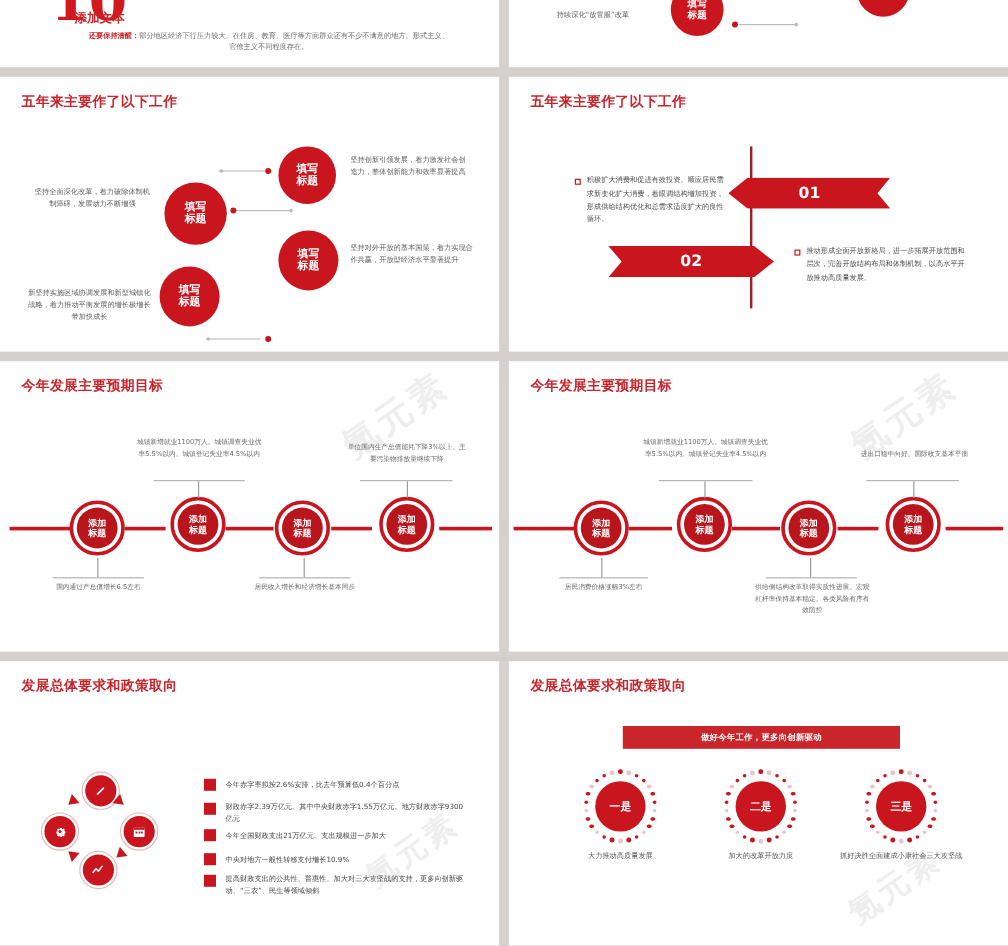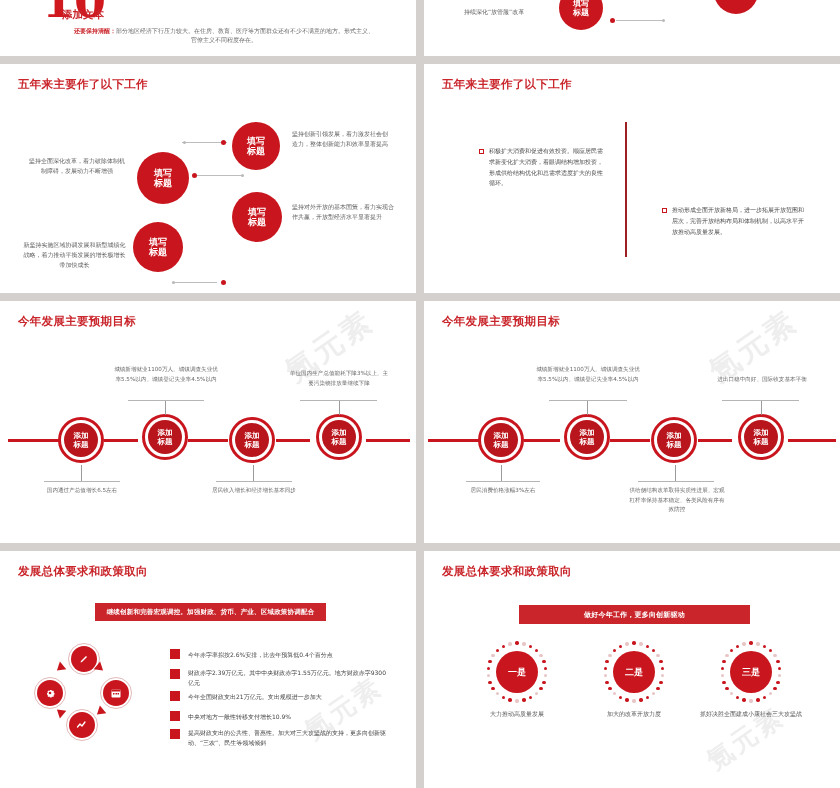--- a/index.html
+++ b/index.html
@@ -205,23 +205,29 @@
     <div class="side-text" style="left:292px;top:65px;width:100px;">坚持创新引领发展，着力激发社会创造力，整体创新能力和效率显著提高</div>
     <div class="side-text" style="left:28px;top:92px;width:98px;text-align:center;">坚持全面深化改革，着力破除体制机制障碍，发展动力不断增强</div>
     <div class="side-text" style="left:292px;top:138px;width:104px;">坚持对外开放的基本国策，着力实现合作共赢，开放型经济水平显著提升</div>
     <div class="side-text" style="left:22px;top:176px;width:105px;text-align:center;">新坚持实施区域协调发展和新型城镇化战略，着力推动平衡发展的增长极增长带加快成长</div>
   </div>
 
   <div class="slide">
     <div class="slide-title">五年来主要作了以下工作</div>
     <div class="vline" style="left:201px;top:58px;height:135px;"></div>
 
+    <div class="arrow-l" style="left:183px;top:84px;width:135px;">
+      <span>01</span>
+    </div>
     <div class="sq-bullet" style="left:55px;top:85px;"></div>
     <div class="arr-text" style="left:65px;top:82px;width:118px;">积极扩大消费和促进有效投资。顺应居民需求新变化扩大消费，着眼调结构增加投资，形成供给结构优化和总需求适度扩大的良性循环。</div>
 
+    <div class="arrow-r" style="left:83px;top:141px;width:138px;">
+      <span>02</span>
+    </div>
     <div class="sq-bullet" style="left:238px;top:144px;"></div>
     <div class="arr-text" style="left:248px;top:141px;width:135px;">推动形成全面开放新格局，进一步拓展开放范围和层次，完善开放结构布局和体制机制，以高水平开放推动高质量发展。</div>
   </div>
 
   <div class="slide">
     <div class="slide-title">今年发展主要预期目标</div>
     <div class="wm" style="left:280px;top:25px;">氪元素</div>
 
     <div class="tl-line" style="left:8px;top:138px;width:52px;"></div>
     <div class="tl-line" style="left:104px;top:138px;width:34px;"></div>
@@ -304,21 +310,20 @@
 
     <div class="stem" style="left:251px;top:164px;height:16px;"></div>
     <div class="caprule" style="left:214px;top:180px;width:76px;"></div>
     <div class="cap" style="left:204px;top:185px;width:98px;">供给侧结构改革取得实质性进展。宏观杠杆率保持基本稳定。各类风险有序有效防控</div>
   </div>
 
   <div class="slide">
     <div class="slide-title">发展总体要求和政策取向</div>
     <div class="wm" style="left:300px;top:140px;font-size:26px;">氪元素</div>
 
-    <div class="banner" style="left:95px;top:52px;width:231px;height:18px;">继续创新和完善宏观调控。加强财政、货币、产业、区域政策协调配合</div>
 
     <div class="cyc-ring" style="left:68px;top:92px;width:32px;height:32px;"></div>
     <div class="cyc-icon" style="left:71px;top:95px;width:26px;height:26px;">
       <svg width="12" height="12" viewBox="0 0 24 24" aria-hidden="true">
           <path d="M5 19l3-1 10-10-2-2L6 16l-1 3z" fill="#fff"></path>
         </svg>
     </div>
 
     <div class="cyc-ring" style="left:100px;top:126px;width:32px;height:32px;"></div>
     <div class="cyc-icon" style="left:103px;top:129px;width:26px;height:26px;">

